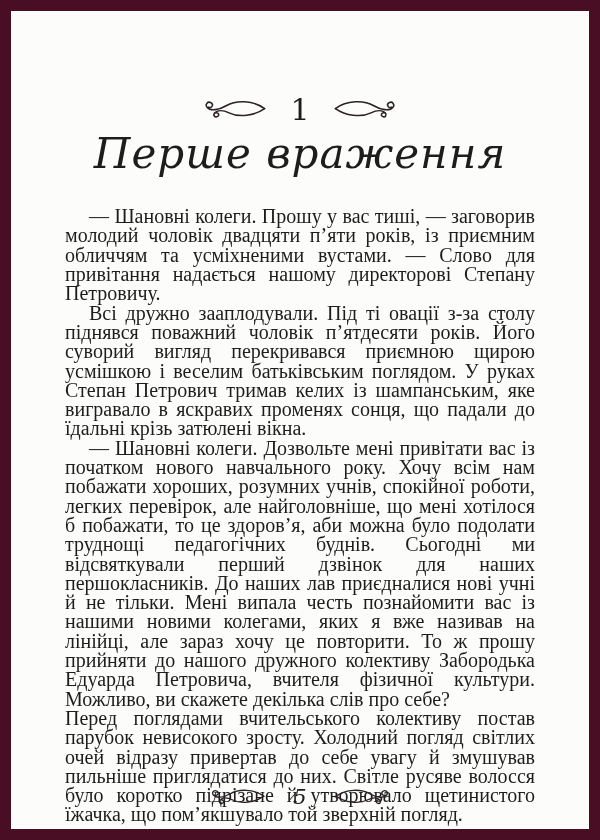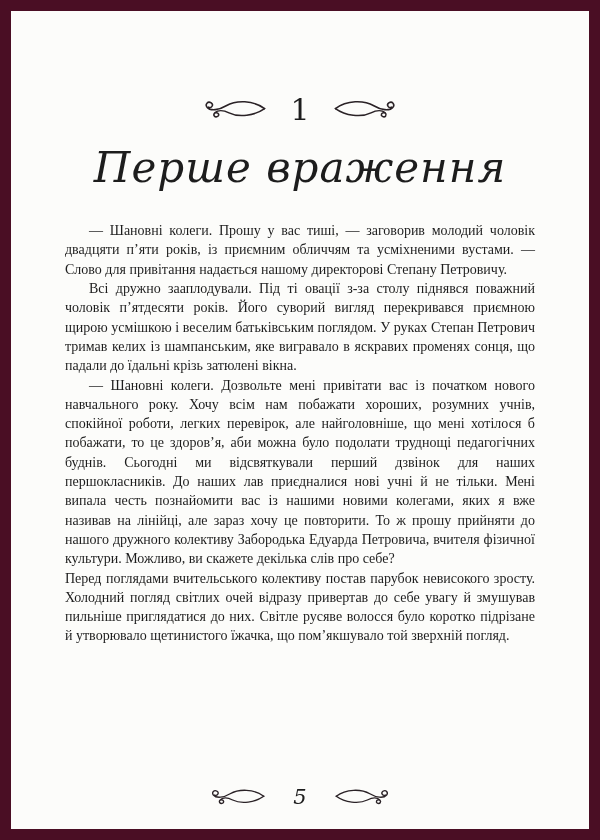--- a/index.html
+++ b/index.html
@@ -31,30 +31,30 @@
   .chapter-number {
     font-size: 30px;
     line-height: 1;
     font-family: "DejaVu Serif", serif;
   }
   .chapter-title {
     text-align: center;
     font-style: italic;
     font-size: 42px;
     line-height: 1.1;
-    margin-top: 20px;
+    margin-top: 6px;
     font-family: "DejaVu Serif", serif;
     letter-spacing: 1px;
   }
   .body-text {
     margin: 30px 54px 0 54px;
   }
   .body-text p {
     margin: 0;
-    font-size: 14px;
+    font-size: 20px;
     line-height: 19.3px;
     text-align: justify;
     text-indent: 24px;
   }
   .body-text p.no-indent { text-indent: 0; }
   .page-footer {
     position: absolute;
     bottom: 20px;
     left: 0;
     right: 0;

